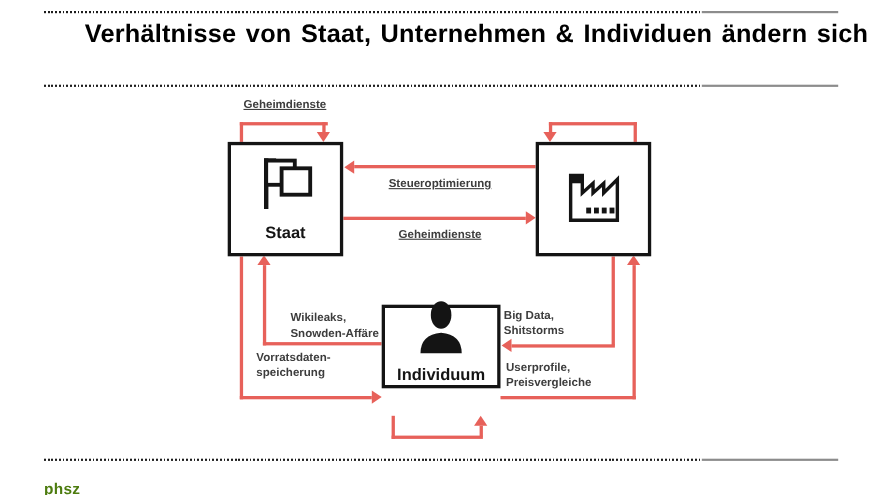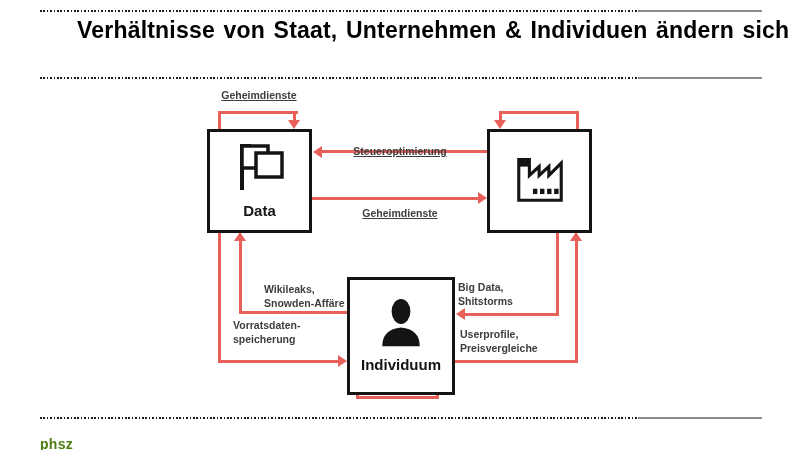--- a/index.html
+++ b/index.html
@@ -21,21 +21,21 @@
     color:#000;letter-spacing:.2px;word-spacing:2px;white-space:nowrap;margin-left:37px;}
 
   .footer-logo{position:absolute;left:40px;top:436px;font-size:14px;font-weight:bold;color:#4d7c0f;letter-spacing:.3px;}
 
   
   .node{position:absolute;box-sizing:border-box;background:#fff;border:3px solid var(--ink);
     display:flex;flex-direction:column;align-items:center;justify-content:center;z-index:5;}
   .node .nlabel{font-size:15px;font-weight:bold;color:var(--ink);text-align:center;line-height:1.12;margin-top:5px;}
   .node-staat{left:207px;top:129px;width:105px;height:104px;}
   .node-unternehmen{left:487px;top:129px;width:105px;height:104px;}
-  .node-individuum{left:347px;top:277px;width:108px;height:118px;}
+  .node-individuum{left:347px;top:277px;width:108px;height:76px;justify-content:flex-end;}
 
   
   .hl{position:absolute;height:3px;background:var(--red);z-index:1;}
   .vl{position:absolute;width:3px;background:var(--red);z-index:1;}
   .arr{position:absolute;width:0;height:0;z-index:2;}
   .arr.up{border-left:6px solid transparent;border-right:6px solid transparent;border-bottom:9px solid var(--red);}
   .arr.down{border-left:6px solid transparent;border-right:6px solid transparent;border-top:9px solid var(--red);}
   .arr.left{border-top:6px solid transparent;border-bottom:6px solid transparent;border-right:9px solid var(--red);}
   .arr.right{border-top:6px solid transparent;border-bottom:6px solid transparent;border-left:9px solid var(--red);}
 
@@ -74,21 +74,21 @@
   <div>
     <div class="vl" style="left:576px;top:111px;height:19px"></div>
     <div class="hl" style="left:499px;top:111px;width:80px"></div>
     <div class="vl" style="left:499px;top:111px;height:10px"></div>
     <div class="arr down" style="left:494px;top:120px"></div>
   </div>
 
   <div>
     <div class="arr left" style="left:313px;top:146px"></div>
     <div class="hl" style="left:322px;top:150px;width:165px"></div>
-    <div class="elabel ctr" style="left:330px;top:144px;width:140px">Steueroptimierung</div>
+    <div class="elabel ctr" style="left:330px;top:160px;width:140px">Steueroptimierung</div>
   </div>
 
   <div>
     <div class="hl" style="left:312px;top:197px;width:166px"></div>
     <div class="arr right" style="left:478px;top:192px"></div>
     <div class="elabel ctr" style="left:330px;top:206px;width:140px">Geheimdienste</div>
   </div>
 
   <div>
     <div class="hl" style="left:239px;top:311px;width:108px"></div>
@@ -139,21 +139,21 @@
 
   <div class="node node-staat">
     <span>
       <svg width="58" height="52" viewBox="0 0 56 52">
         <rect x="8" y="2" width="4" height="46" fill="#141414"></rect>
         <rect x="8" y="2" width="11" height="11" fill="#141414"></rect>
         <rect x="10" y="4" width="26" height="22" fill="#fff" stroke="#141414" stroke-width="3.5"></rect>
         <rect x="24" y="11" width="26" height="24" fill="#fff" stroke="#141414" stroke-width="3.5"></rect>
       </svg>
     </span>
-    <div class="nlabel">Data</div>
+    <div class="nlabel">Staat</div>
   </div>
 
   <div class="node node-unternehmen">
     <span>
       <svg width="58" height="46" viewBox="0 0 60 52">
         <path d="M6,50 V4 H18 V22 L29,12 V22 L40,12 V22 L54,8 V50 Z" fill="#fff" stroke="#141414" stroke-width="3.5" stroke-linejoin="miter"></path>
         <rect x="6" y="4" width="12" height="8" fill="#141414"></rect>
         <rect x="22" y="37" width="5" height="6" fill="#141414"></rect>
         <rect x="30" y="37" width="5" height="6" fill="#141414"></rect>
         <rect x="38" y="37" width="5" height="6" fill="#141414"></rect>

